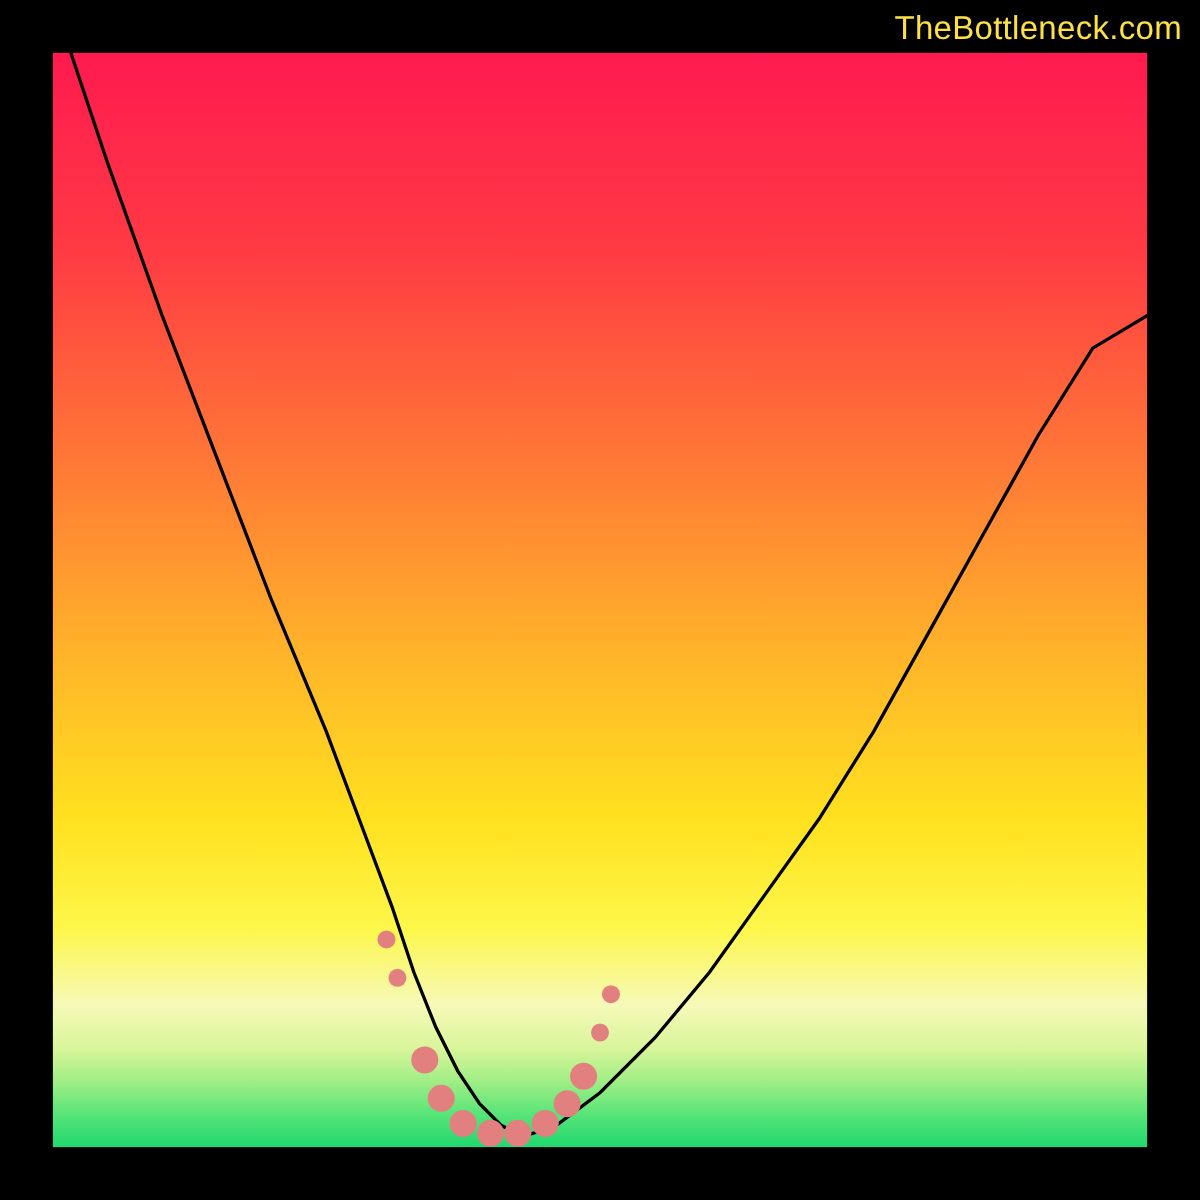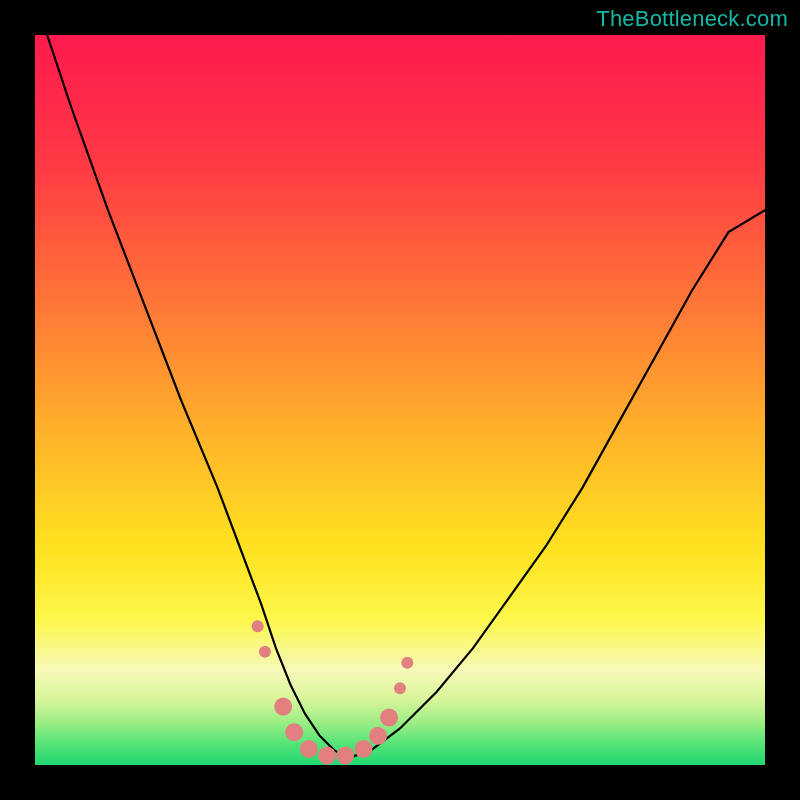--- a/index.html
+++ b/index.html
@@ -38,21 +38,21 @@
     position: absolute;
     left: 0;
     top: 0;
     width: 100%;
     height: 100%;
   }
   .watermark {
     position: absolute;
     top: 6px;
     right: 12px;
-    color: #14b8a6;
+    color: #fde047;
     font-size: 22px;
     font-weight: 500;
     letter-spacing: 0.2px;
   }
 </style>
 </head>
 <body>
 
 <div class="frame">
 

